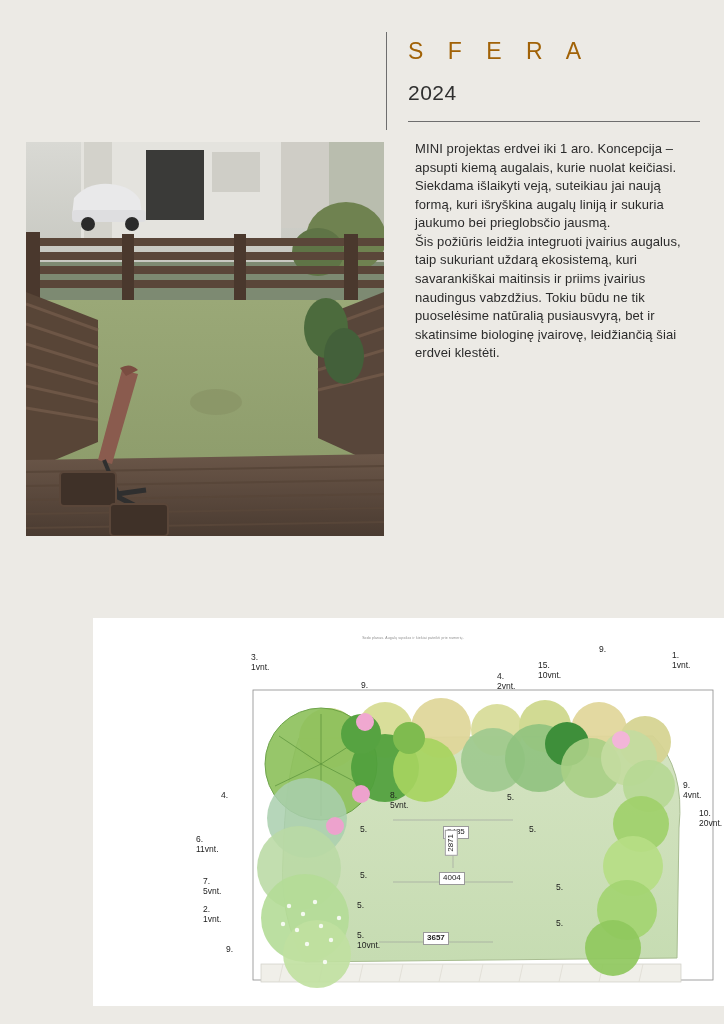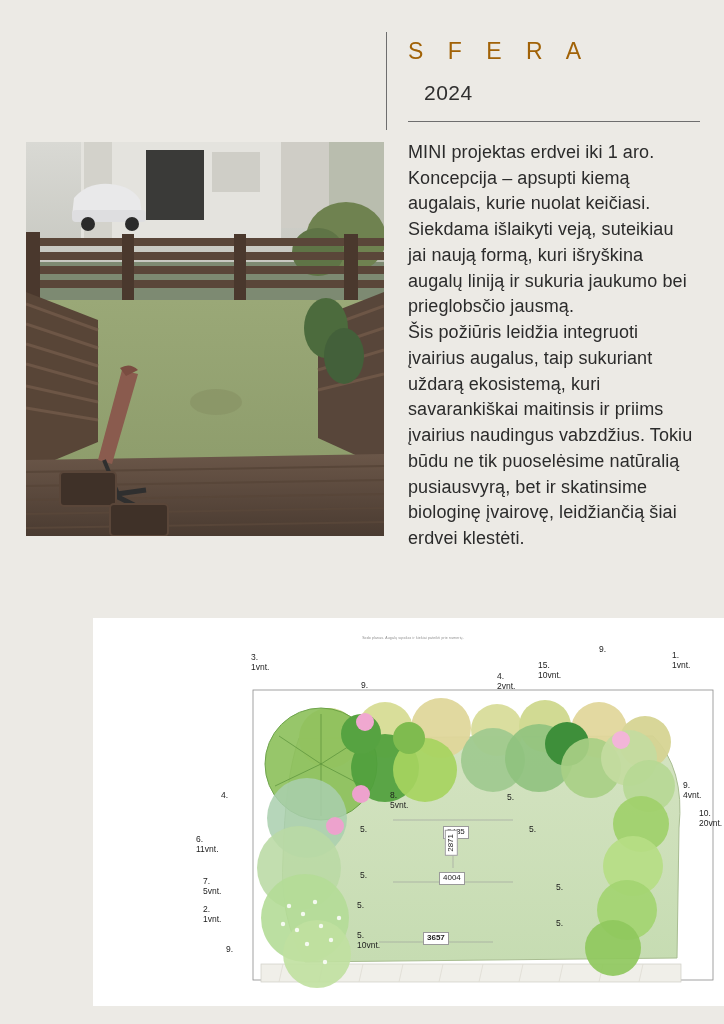--- a/index.html
+++ b/index.html
@@ -75,36 +75,37 @@
   .brand {
     font-size: 23px;
     letter-spacing: 9px;
     color: #a16207;
     margin: 0 0 16px 0;
     font-weight: 400;
   }
   .year {
     font-size: 21px;
     color: #2f2f2f;
-    margin: 0 0 16px 16px;
+    margin: 0 0 16px 0;
     font-weight: 400;
     letter-spacing: 0.5px;
   }
   .divider-h {
     width: 292px;
     height: 1px;
     background: #6e6e6e;
     margin: 0 0 18px 0;
   }
   .body-text {
-    font-size: 18px;
+    font-size: 13px;
     line-height: 1.43;
     color: #2b2b2b;
     white-space: pre-line;
     letter-spacing: 0.1px;
+    margin-left: 7px;
   }
 
   
   .plan-card {
     position: absolute;
     left: 93px; top: 618px;
     width: 631px;
     height: 388px;
     background: #ffffff;
   }

